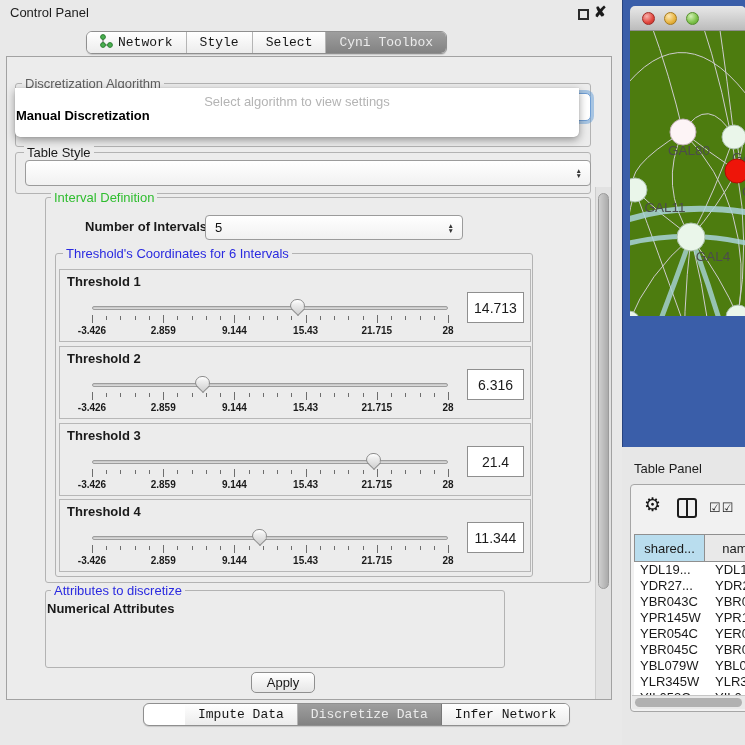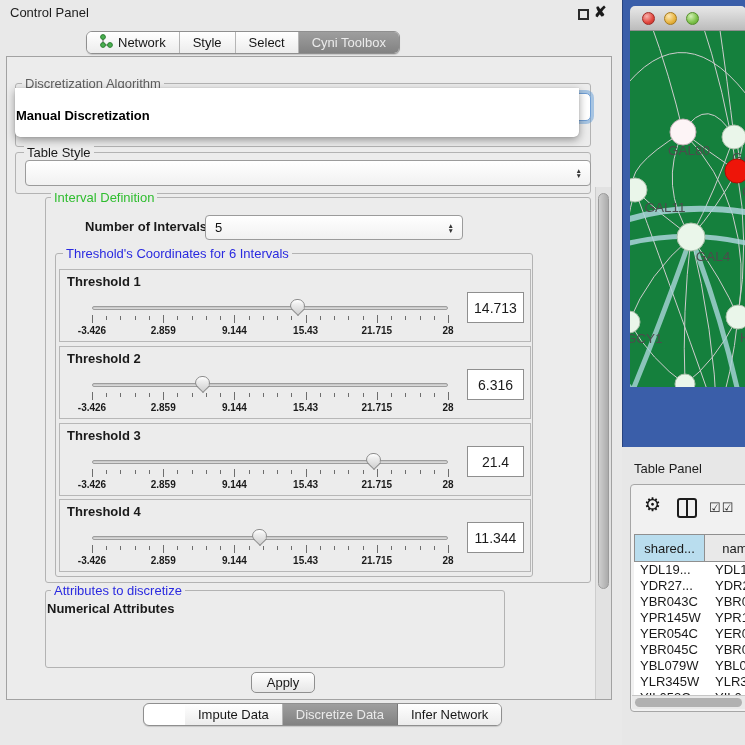--- a/index.html
+++ b/index.html
@@ -6,21 +6,21 @@
   body { font-family:"Liberation Sans", sans-serif; }
   .screen { position:relative; width:745px; height:745px; background:#e9e9e9; overflow:hidden; font-size:13px; color:#1a1a1a; }
 
   
   .control-panel { position:absolute; left:0; top:0; width:622px; height:745px; }
   .cp-title { position:absolute; left:10px; top:5px; font-size:13px; color:#1d1d1d; }
   .float-btn { position:absolute; left:578px; top:9px; width:11px; height:11px; border:2px solid #2b2b2b; background:transparent; }
   .close-btn { position:absolute; left:594px; top:3px; font-size:15px; font-weight:bold; color:#1b1b1b; }
 
   .seg-tabs { position:absolute; display:flex; height:23px; border:1px solid #8f8f8f; border-radius:6px; background:#fff; overflow:hidden; box-shadow:0 1px 1px rgba(0,0,0,0.15); }
-  .seg { display:flex; align-items:center; justify-content:flex-end; padding:0 13px; border-right:1px solid #b5b5b5; background:linear-gradient(#ffffff,#ececec); color:#161616; white-space:nowrap; }
+  .seg { display:flex; align-items:center; justify-content:flex-end; padding:0 13px; border-right:1px solid #b5b5b5; background:linear-gradient(#ffffff,#ececec); color:#161616; white-space:nowrap;font-family:Liberation Mono, monospace; }
   .seg:last-child { border-right:none; }
   .seg.sel { background:linear-gradient(#9e9e9e,#828282); color:#ebebeb; border-right-color:#787878; }
   .top-tabs { left:86px; top:31px; }
   .bottom-tabs { left:143px; top:703px;padding-left:41px; }
   .net-tab-icon { margin-right:5px; display:inline-block; }
 
   .main-panel { position:absolute; left:6px; top:56px; width:606px; height:644px; background:#ececec; border:1px solid #a2a2a2; }
 
   .group { position:absolute; border:1px solid #b3b3b3; border-radius:3px; }
   .group-label { position:absolute; font-size:13px; background:#ececec; padding:0 3px; line-height:14px; white-space:nowrap; }
@@ -62,21 +62,21 @@
   .vsb-thumb { position:absolute; left:2px; top:6px; width:11px; height:396px; background:linear-gradient(90deg,#cfcfcf,#ababab); border:1px solid #9b9b9b; border-radius:6px; }
 
   
   .right-col { position:absolute; left:622px; top:0; width:123px; height:745px; background:#e7e7e7; overflow:hidden; }
   .net-frame { position:absolute; left:0; top:0; width:123px; height:447px; background:#3a5ea9; border-left:1px solid #27437e; }
   .net-titlebar { position:absolute; left:7px; top:6px; width:116px; height:25px; border-radius:5px 5px 0 0; background:linear-gradient(#e8e8e8,#bcbcbc); border-bottom:1px solid #8e8e8e; }
   .light { position:absolute; top:6px; width:13px; height:13px; border-radius:50%; }
   .light.red { left:12px; background:radial-gradient(circle at 35% 30%, #f7b3ae, #e2463d 60%, #b1312c); border:1px solid #9f2b26; }
   .light.yellow { left:34px; background:radial-gradient(circle at 35% 30%, #fbe7b5, #e8b43f 60%, #c69122); border:1px solid #a87b1d; }
   .light.green { left:56px; background:radial-gradient(circle at 35% 30%, #d2f0b4, #7cc149 60%, #5a9c2e); border:1px solid #558f2c; }
-  .net-canvas { position:absolute; left:7px; top:31px; width:116px; height:356px; background:#15803d; overflow:hidden; }
+  .net-canvas { position:absolute; left:7px; top:31px; width:116px; height:285px; background:#4d7c0f; overflow:hidden; }
   .net-canvas svg text { font-family:"Liberation Sans", sans-serif; font-size:13.5px; fill:#4c4c4c; }
 
   .tp-title { position:absolute; left:12px; top:461px; font-size:13px; color:#1d1d1d; }
   .tp-widget { position:absolute; left:8px; top:484px; width:116px; height:228px; background:#f1f1f1; border:1px solid #a6a6a6; border-radius:4px 0 0 4px; overflow:hidden; }
   .gear-icon { position:absolute; left:13px; top:8px; font-size:19px; color:#151515; }
   .cols-icon { position:absolute; left:46px; top:13px; width:20px; height:20px; border:2px solid #1c1c1c; border-radius:3px; }
   .cols-icon::after { content:""; position:absolute; left:7px; top:0; width:2px; height:16px; background:#1c1c1c; }
   .checks-icon { position:absolute; left:78px; top:15px; font-size:13px; color:#1c1c1c; letter-spacing:1px; }
   .tp-header { position:absolute; left:3px; top:49px; height:28px; display:flex; }
   .tp-hcell { display:flex; align-items:center; justify-content:center; font-size:13px; border:1px solid #8f8f8f; }
@@ -124,20 +124,21 @@
     </div>
 
     <div class="main-panel">
 
       <div class="group" style="left:8px; top:26px; width:576px; height:64px;">
         <span class="group-label lbl-gray" style="left:6px; top:-7px;">Discretization Algorithm</span>
       </div>
       <div class="focus-combo"></div>
 
       <div class="popup">
+        <div class="ph">Select algorithm to view settings</div>
         <div class="it1">Manual Discretization</div>
       </div>
 
       <div class="group" style="left:8px; top:95px; width:576px; height:42px;">
         <span class="group-label" style="left:8px; top:-7px;">Table Style</span>
       </div>
       <div class="combo" style="left:18px; top:103px; width:566px; height:26px;">
         <span class="arrows">▲<br>▼</span>
       </div>
 

